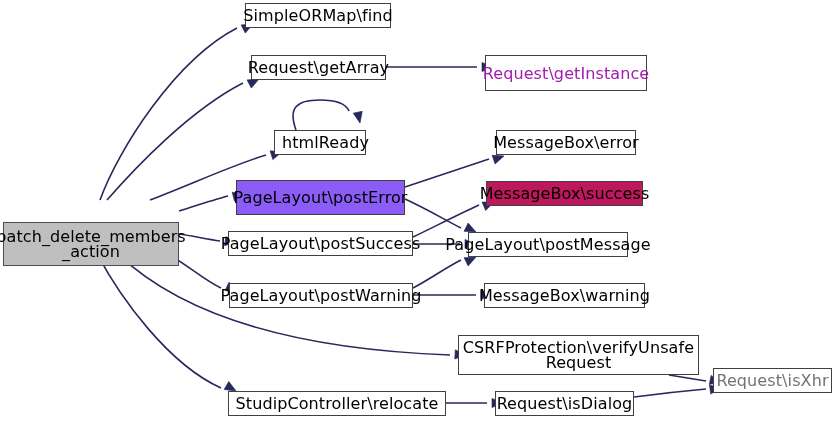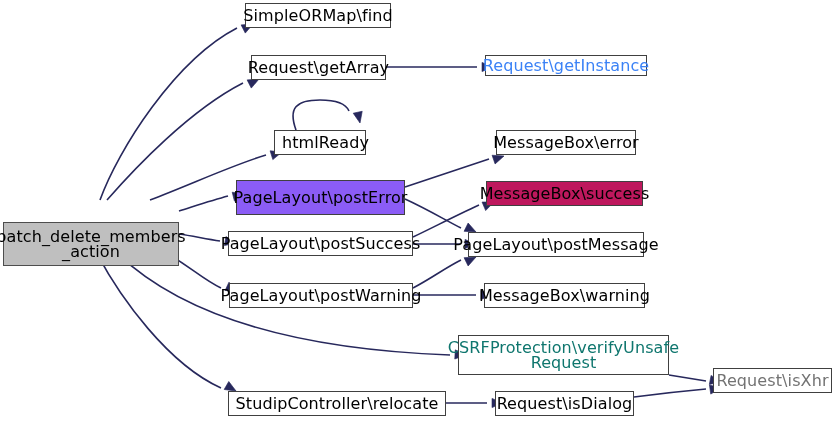--- a/index.html
+++ b/index.html
@@ -97,27 +97,27 @@
       <polygon points="0,0 -11,-4.6 -11,4.6" class="arrow-head" fill="#27285c" transform="translate(721,382) rotate(11)"></polygon>
       <path d="M 417,403 L 487,403" class="edge-path" stroke="#27285c"></path>
       <polygon points="0,0 -11,-4.6 -11,4.6" class="arrow-head" fill="#27285c" transform="translate(503,403) rotate(0)"></polygon>
       <path d="M 634,397 C 657,394 684,391 706,389" class="edge-path" stroke="#27285c"></path>
       <polygon points="0,0 -11,-4.6 -11,4.6" class="arrow-head" fill="#27285c" transform="translate(721,388) rotate(-8)"></polygon>
     </svg>
 <div class="gnode root" style="left: 3px; top: 200px; width: 176px; height: 44px; background: rgb(191, 191, 191); border-color: rgb(77, 77, 77); color: rgb(0, 0, 0); margin-top: 22px;">batch_delete_members
 _action</div>
     <div class="gnode" style="left: 245px; top: 3px; width: 146px; height: 25px; background: rgb(255, 255, 255); border-color: rgb(64, 64, 64); color: rgb(0, 0, 0);">SimpleORMap\find</div>
     <div class="gnode" style="left: 251px; top: 55px; width: 135px; height: 25px; background: rgb(255, 255, 255); border-color: rgb(64, 64, 64); color: rgb(0, 0, 0);">Request\getArray</div>
-    <div class="gnode" style="left: 485px; top: 55px; width: 162px; height: 21px; background: rgb(255, 255, 255); border-color: rgb(64, 64, 64); color: #3b82f6;">Request\getInstance</div>
+    <div class="gnode" style="left: 485px; top: 55px; width: 162px; height: 36px; background: rgb(255, 255, 255); border-color: rgb(64, 64, 64); color: #a21caf;">Request\getInstance</div>
     <div class="gnode" style="left: 274px; top: 130px; width: 92px; height: 25px; background: rgb(255, 255, 255); border-color: rgb(64, 64, 64); color: rgb(0, 0, 0); padding-left: 11px;">htmlReady</div>
     <div class="gnode" style="left: 236px; top: 180px; width: 169px; height: 35px; background: #8b5cf6; border-color: rgb(64, 64, 64); color: rgb(0, 0, 0);">PageLayout\postError</div>
     <div class="gnode" style="left: 496px; top: 130px; width: 140px; height: 25px; background: rgb(255, 255, 255); border-color: rgb(64, 64, 64); color: rgb(0, 0, 0);">MessageBox\error</div>
     <div class="gnode" style="left: 486px; top: 181px; width: 157px; height: 25px; background: #be185d; border-color: rgb(64, 64, 64); color: rgb(0, 0, 0);">MessageBox\success</div>
     <div class="gnode" style="left: 228px; top: 231px; width: 185px; height: 25px; background: rgb(255, 255, 255); border-color: rgb(64, 64, 64); color: rgb(0, 0, 0);">PageLayout\postSuccess</div>
-    <div class="gnode" style="left: 468px; top: 232px; width: 176px; height: 25px; background: rgb(255, 255, 255); border-color: rgb(64, 64, 64); color: rgb(0, 0, 0);">PageLayout\postMessage</div>
+    <div class="gnode" style="left: 468px; top: 232px; width: 160px; height: 25px; background: rgb(255, 255, 255); border-color: rgb(64, 64, 64); color: rgb(0, 0, 0);">PageLayout\postMessage</div>
     <div class="gnode" style="left: 229px; top: 283px; width: 184px; height: 25px; background: rgb(255, 255, 255); border-color: rgb(64, 64, 64); color: rgb(0, 0, 0);">PageLayout\postWarning</div>
     <div class="gnode" style="left: 484px; top: 283px; width: 161px; height: 25px; background: rgb(255, 255, 255); border-color: rgb(64, 64, 64); color: rgb(0, 0, 0);">MessageBox\warning</div>
-    <div class="gnode" style="left: 458px; top: 335px; width: 211px; height: 40px; background: rgb(255, 255, 255); border-color: rgb(64, 64, 64); color: #0f766e;">CSRFProtection\verifyUnsafe
+    <div class="gnode" style="left: 458px; top: 335px; width: 241px; height: 40px; background: rgb(255, 255, 255); border-color: rgb(64, 64, 64); color: #000000;">CSRFProtection\verifyUnsafe
 Request</div>
     <div class="gnode" style="left: 228px; top: 391px; width: 218px; height: 25px; background: rgb(255, 255, 255); border-color: rgb(64, 64, 64); color: rgb(0, 0, 0);">StudipController\relocate</div>
     <div class="gnode" style="left: 495px; top: 391px; width: 139px; height: 25px; background: rgb(255, 255, 255); border-color: rgb(64, 64, 64); color: rgb(0, 0, 0);">Request\isDialog</div>
     <div class="gnode" style="left: 713px; top: 368px; width: 119px; height: 25px; background: rgb(255, 255, 255); border-color: rgb(64, 64, 64); color: #737373;">Request\isXhr</div>
   </div>
 
 </body></html>

